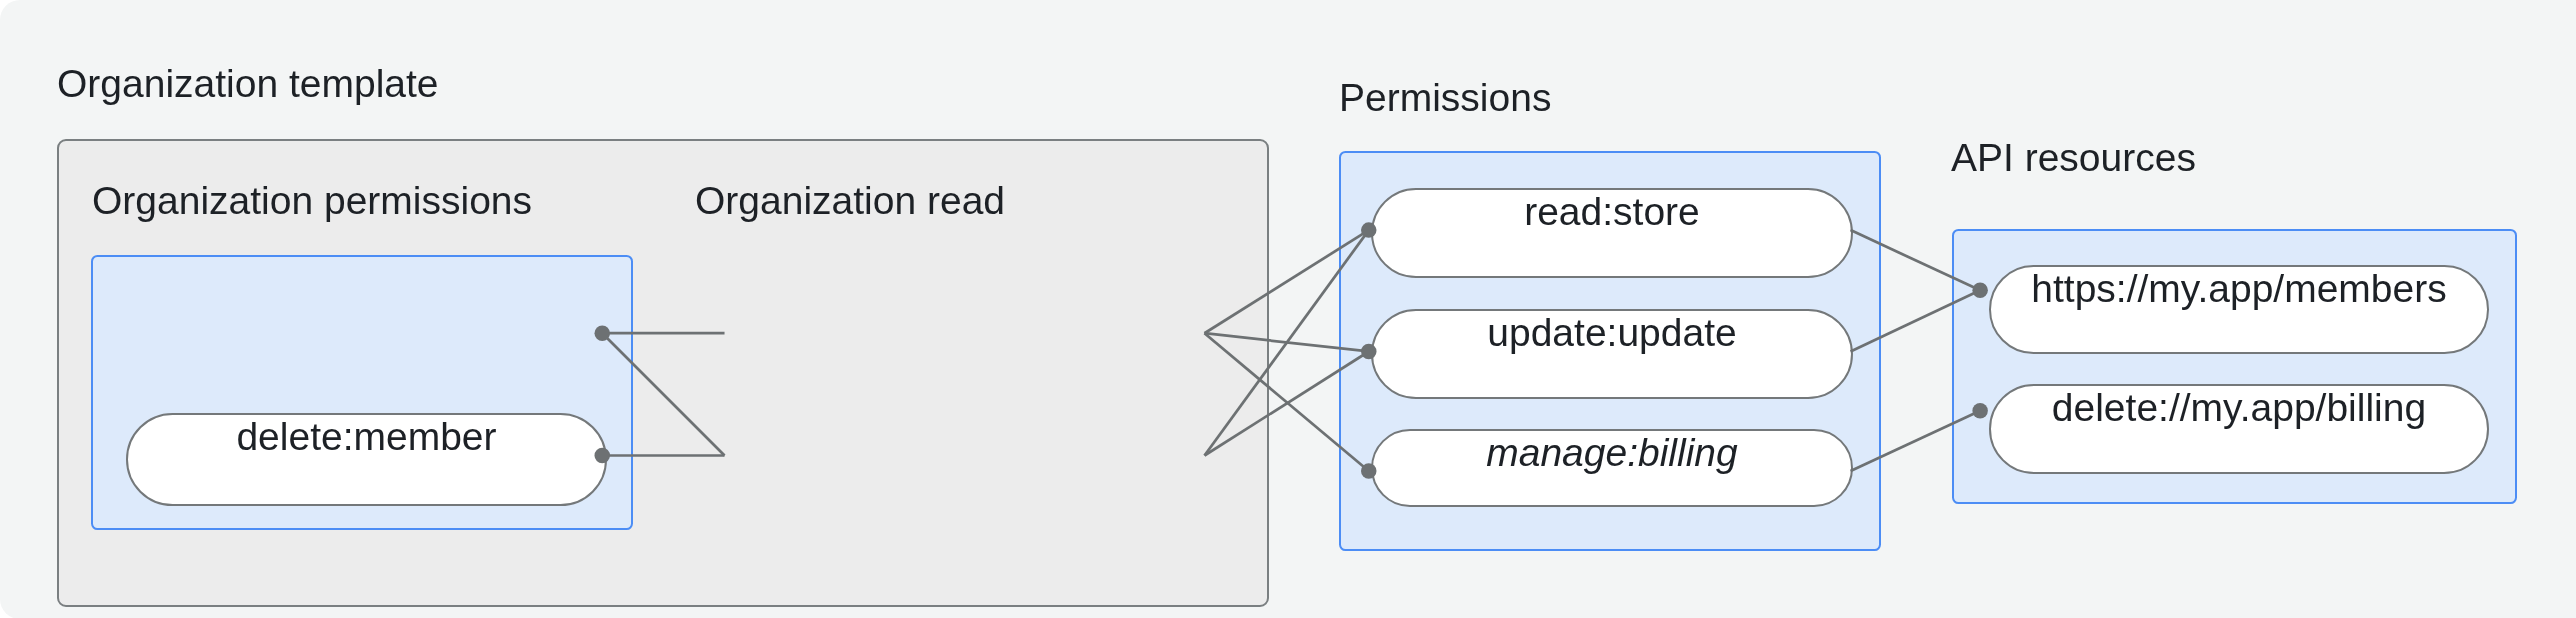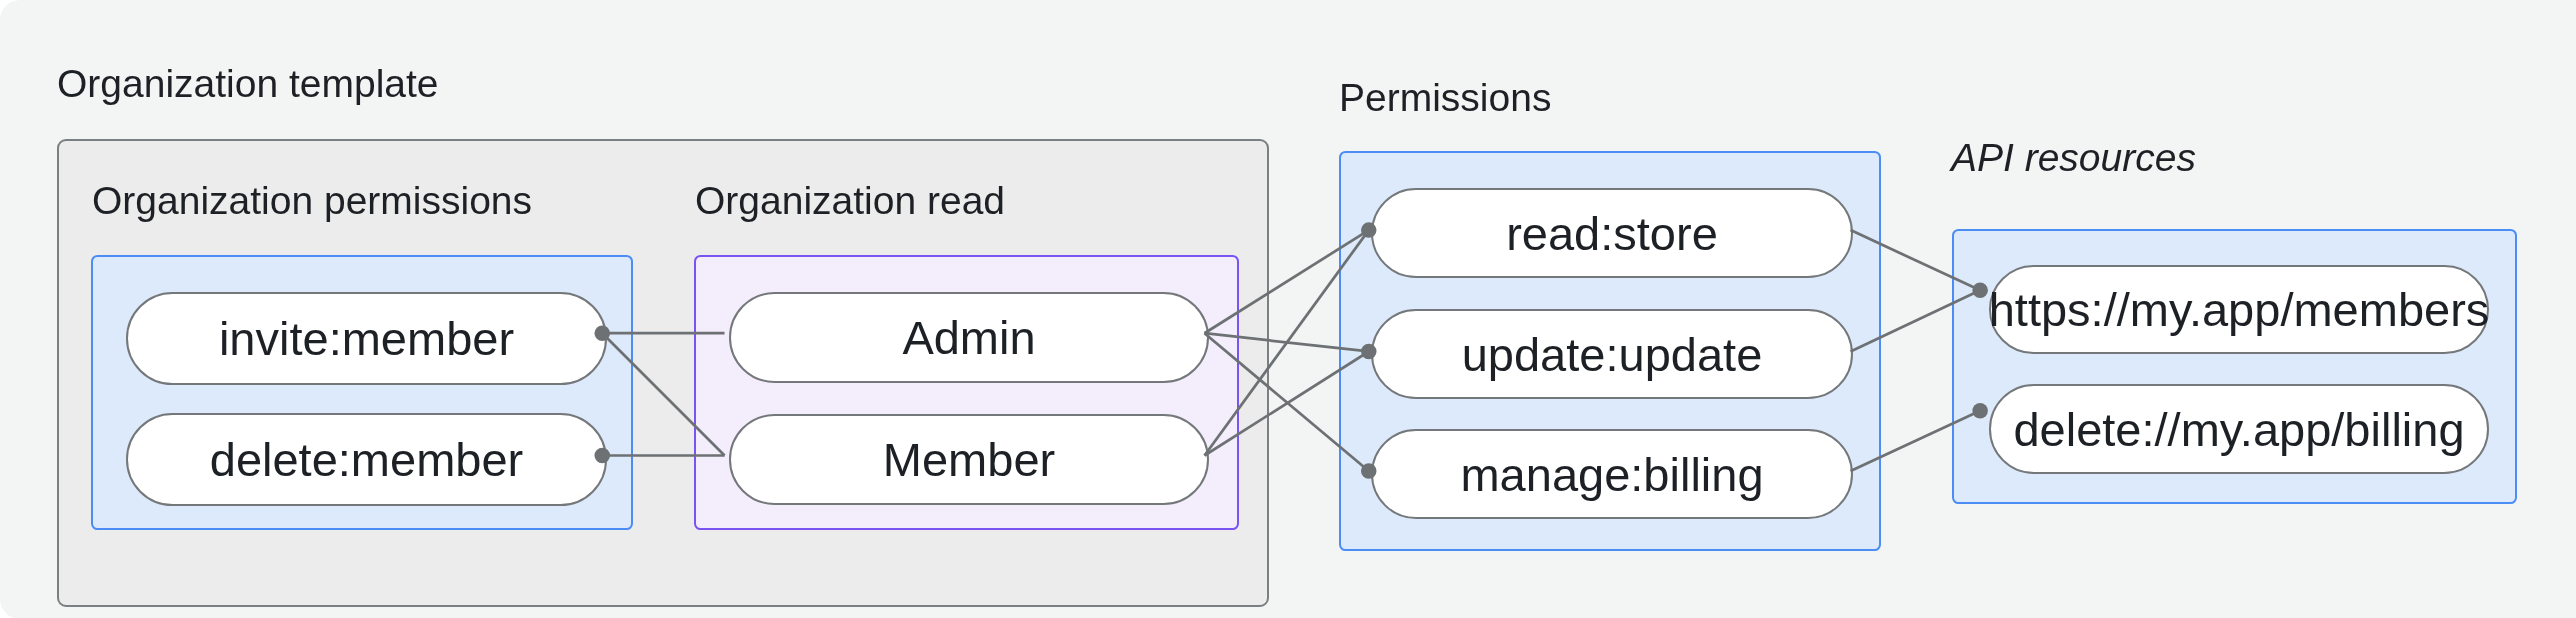--- a/index.html
+++ b/index.html
@@ -52,22 +52,22 @@
     background:var(--purple-box-fill);
     border:2.7px solid var(--purple-box-border);
     border-radius:6.4px;
   }
   .pill{
     position:absolute;
     box-sizing:border-box;
     background:var(--node-fill);
     border:2.3px solid var(--node-border);
     border-radius:912px;
-    display:flex;align-items:center;justify-content:center;
-    font-size:47px;color:var(--text);
+    display:flex;justify-content:center;
+    font-size:39px;color:var(--text);
     white-space:nowrap;
   }
   #connection-layer{
     position:absolute;inset:0;
     pointer-events:none;
   }
   #connection-layer line{
     stroke:var(--edge-line);
     stroke-width:3;
   }
@@ -81,55 +81,44 @@
 <div class="canvas">
   <div class="page"></div>
 
   <div class="group-label" style="left:57px;top:64px;">Organization template</div>
 
   <div class="box gray" style="left:57px;top:139px;width:1212px;height:468px;">
 
     <div class="group-label" style="left:33px;top:40px;">Organization permissions</div>
 
     <div class="box blue" style="left:32px;top:114px;width:542px;height:275px;">
-      <div class="pill" style="left:33px;top:35px;width:481px;height:93px;">
-        <span>invite:member</span>
-      </div>
       <div class="pill" style="left:33px;top:156px;width:481px;height:93px;">
         <span>delete:member</span>
       </div>
     </div>
 
     <div class="group-label" style="left:636px;top:40px;">Organization read</div>
 
-    <div class="box purple" style="left:635px;top:114px;width:545px;height:275px;">
-      <div class="pill" style="left:33px;top:35px;width:480px;height:91px;">
-        <span>Admin</span>
-      </div>
-      <div class="pill" style="left:33px;top:157px;width:480px;height:91px;">
-        <span>Member</span>
-      </div>
-    </div>
   </div>
 
   <div class="group-label" style="left:1339px;top:78px;">Permissions</div>
 
   <div class="box blue" style="left:1339px;top:151px;width:542px;height:400px;">
     <div class="pill" style="left:30px;top:35px;width:482px;height:90px;">
       <span>read:store</span>
     </div>
     <div class="pill" style="left:30px;top:156px;width:482px;height:90px;">
       <span>update:update</span>
     </div>
-    <div class="pill" style="left:30px;top:276px;width:482px;height:90px;">
+    <div class="pill" style="left:30px;top:276px;width:482px;height:78px;font-style:italic;">
       <span>manage:billing</span>
     </div>
   </div>
 
-  <div class="group-label" style="left:1951px;top:138px;font-style:italic;">API resources</div>
+  <div class="group-label" style="left:1951px;top:138px;">API resources</div>
 
   <div class="box blue" style="left:1952px;top:213px;width:565px;height:275px;margin-top:16px;">
     <div class="pill" style="left:35px;top:34px;width:500px;height:89px;">
       <span>https://my.app/members</span>
     </div>
     <div class="pill" style="left:35px;top:153px;width:500px;height:90px;">
       <span>delete://my.app/billing</span>
     </div>
   </div>
 

